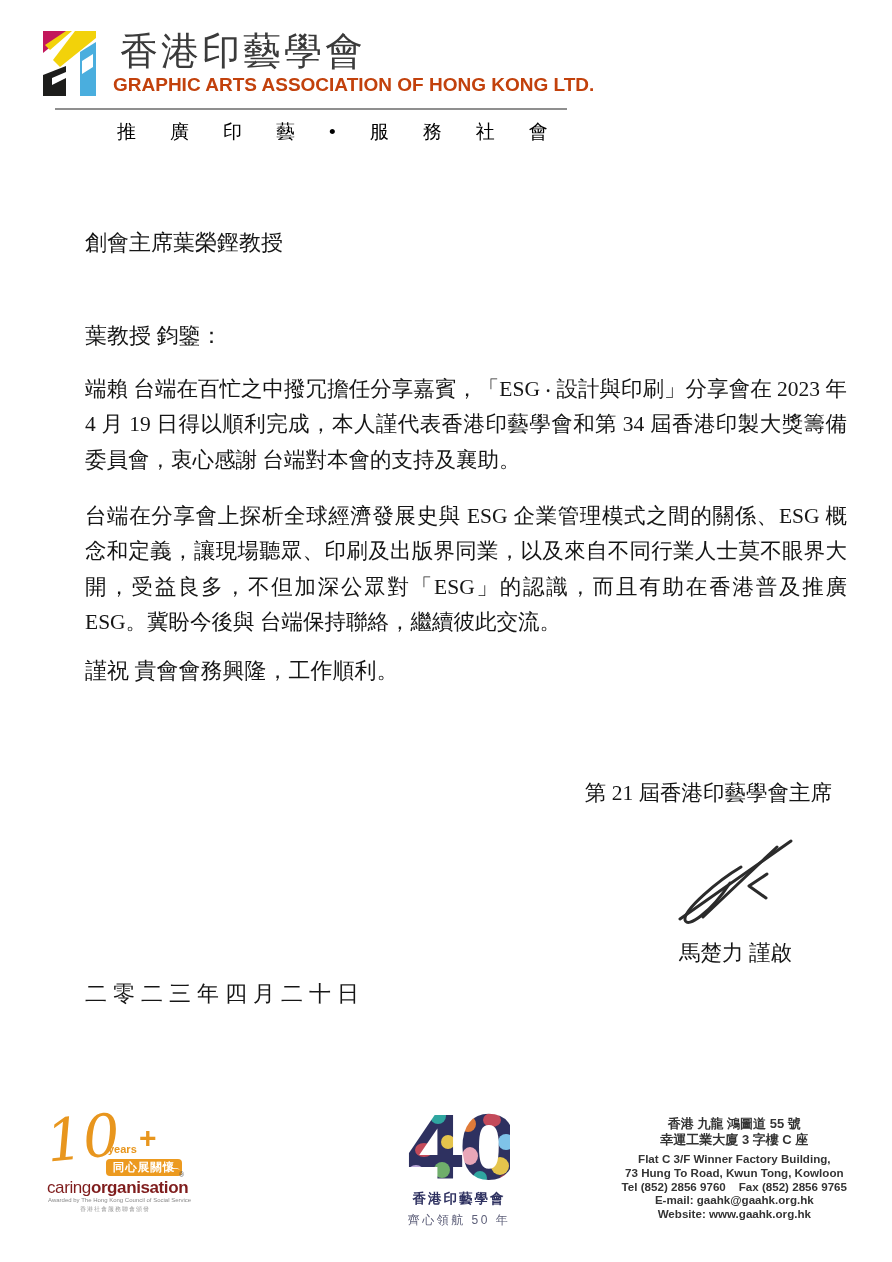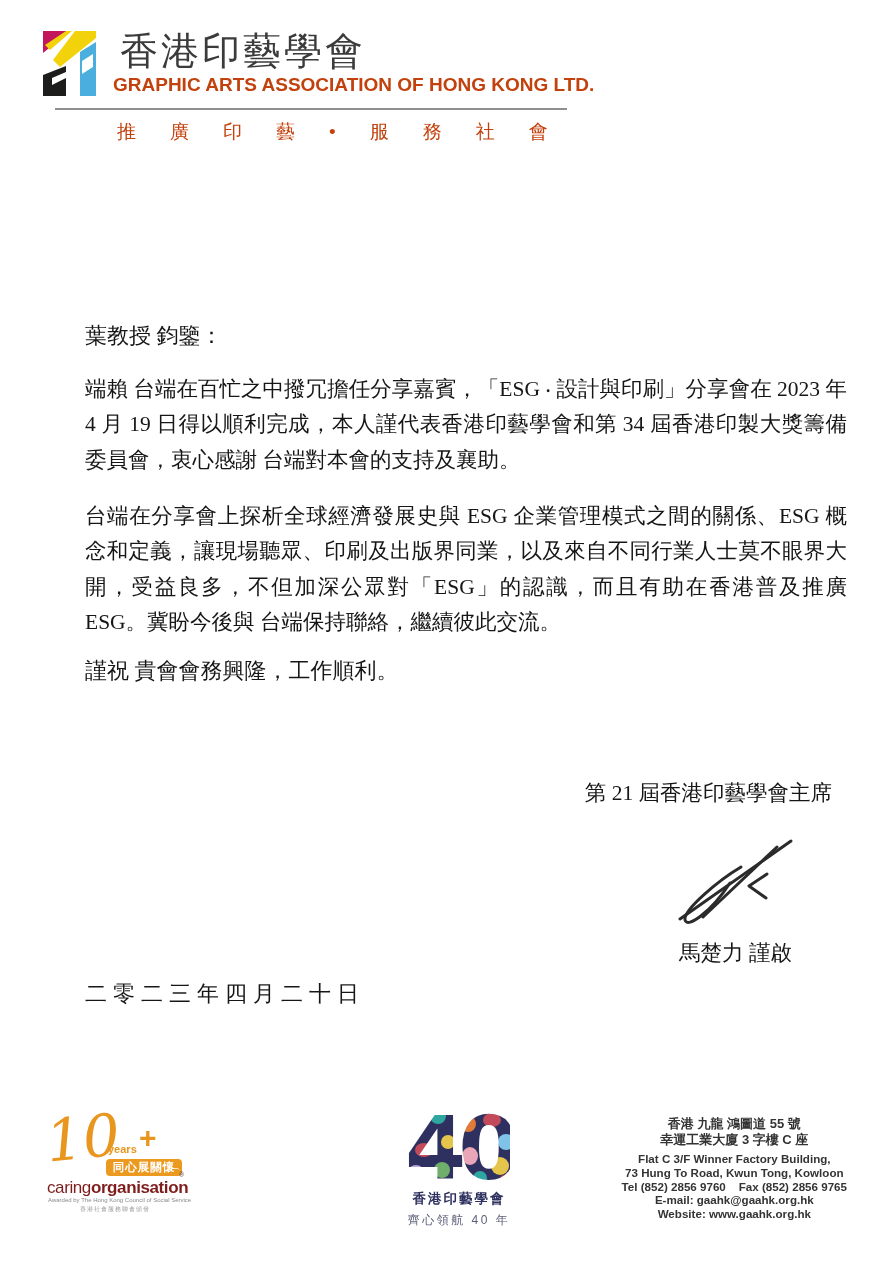--- a/index.html
+++ b/index.html
@@ -13,21 +13,21 @@
     position:absolute;left:120px;top:26px;font-family:"Liberation Sans","DejaVu Sans",sans-serif;
     font-size:38px;font-weight:500;color:#3b3b3b;letter-spacing:3px;white-space:nowrap;
   }
   .org-en{
     position:absolute;left:113px;top:74px;font-family:"Liberation Sans","DejaVu Sans",sans-serif;
     font-size:19px;font-weight:700;color:#c2410c;letter-spacing:0px;white-space:nowrap;
   }
   .header-rule{position:absolute;left:55px;top:108px;width:512px;height:2px;background:#8f8f8f;}
   .tagline{
     position:absolute;left:117px;top:119px;font-family:"Liberation Sans","DejaVu Sans",sans-serif;
-    font-size:19px;color:#c2410c;letter-spacing:34px;white-space:nowrap;
+    font-size:19px;color:#000000;letter-spacing:34px;white-space:nowrap;
   }
   
   .ltr{position:absolute;left:85px;font-size:22px;line-height:35px;white-space:nowrap;}
   .recipient-org{top:188px;}
   .recipient-person{top:225px;}
   .salutation{top:318px;}
   .para{
     position:absolute;left:85px;width:762px;font-size:21.5px;line-height:35.4px;
     text-align:justify;white-space:normal;
   }
@@ -89,20 +89,21 @@
     <polygon fill="#4aaede" points="38,22 54,12 54,66 38,66"></polygon>
     <polygon fill="#ffffff" points="40,31 51,24 51,37 40,44"></polygon>
     <polygon fill="#1d1d1b" points="1,45 24,36 24,66 1,66"></polygon>
     <polygon fill="#ffffff" points="10,48 24,42 24,48 10,55"></polygon>
   </svg>
   <div class="org-zh">香港印藝學會</div>
   <div class="org-en">GRAPHIC ARTS ASSOCIATION OF HONG KONG LTD.</div>
   <div class="header-rule"></div>
   <div class="tagline">推廣印藝•服務社會</div>
 
+  <div class="ltr recipient-person">創會主席葉榮鏗教授</div>
   <div class="ltr salutation">葉教授 鈞鑒：</div>
   <div class="para para1">端賴 台端在百忙之中撥冗擔任分享嘉賓，「ESG ‧ 設計與印刷」分享會在 2023 年 4 月 19 日得以順利完成，本人謹代表香港印藝學會和第 34 屆香港印製大獎籌備委員會，衷心感謝 台端對本會的支持及襄助。</div>
   <div class="para para2">台端在分享會上探析全球經濟發展史與 ESG 企業管理模式之間的關係、ESG 概念和定義，讓現場聽眾、印刷及出版界同業，以及來自不同行業人士莫不眼界大開，受益良多，不但加深公眾對「ESG」的認識，而且有助在香港普及推廣 ESG。冀盼今後與 台端保持聯絡，繼續彼此交流。</div>
   <div class="ltr closing">謹祝 貴會會務興隆，工作順利。</div>
 
   <div class="signoff-title">第 21 屆香港印藝學會主席</div>
 
   <svg class="signature" viewBox="0 0 122 94" xmlns="http://www.w3.org/2000/svg">
     <g fill="none" stroke="#2b2b2b" stroke-width="3" stroke-linecap="round" stroke-linejoin="round">
       <path d="M7,83 L118,5"></path>
@@ -143,21 +144,21 @@
         <circle cx="60" cy="12" r="8" fill="#e07b39"></circle>
         <ellipse cx="84" cy="8" rx="9" ry="7" fill="#c34a5a"></ellipse>
         <circle cx="98" cy="30" r="8" fill="#7fc3e8"></circle>
         <ellipse cx="62" cy="44" rx="8" ry="9" fill="#e8a6b8"></ellipse>
         <circle cx="92" cy="54" r="9" fill="#e5c44c"></circle>
         <circle cx="72" cy="66" r="7" fill="#2fa6a0"></circle>
         <ellipse cx="98" cy="68" rx="7" ry="6" fill="#8e3b4e"></ellipse>
       </g>
     </svg>
     <div class="anniv-org">香港印藝學會</div>
-    <div class="anniv-slogan">齊心領航 40 年</div>
+    <div class="anniv-slogan">齊心領航 50 年</div>
   </div>
 
   <div class="address">
     <div class="addr-zh">香港 九龍 鴻圖道 55 號</div>
     <div class="addr-zh">幸運工業大廈 3 字樓 C 座</div>
     <div class="addr-gap"></div>
     <div class="addr-en">Flat C 3/F Winner Factory Building,</div>
     <div class="addr-en">73 Hung To Road, Kwun Tong, Kowloon</div>
     <div class="addr-en">Tel (852) 2856 9760    Fax (852) 2856 9765</div>
     <div class="addr-en">E-mail: gaahk@gaahk.org.hk</div>

